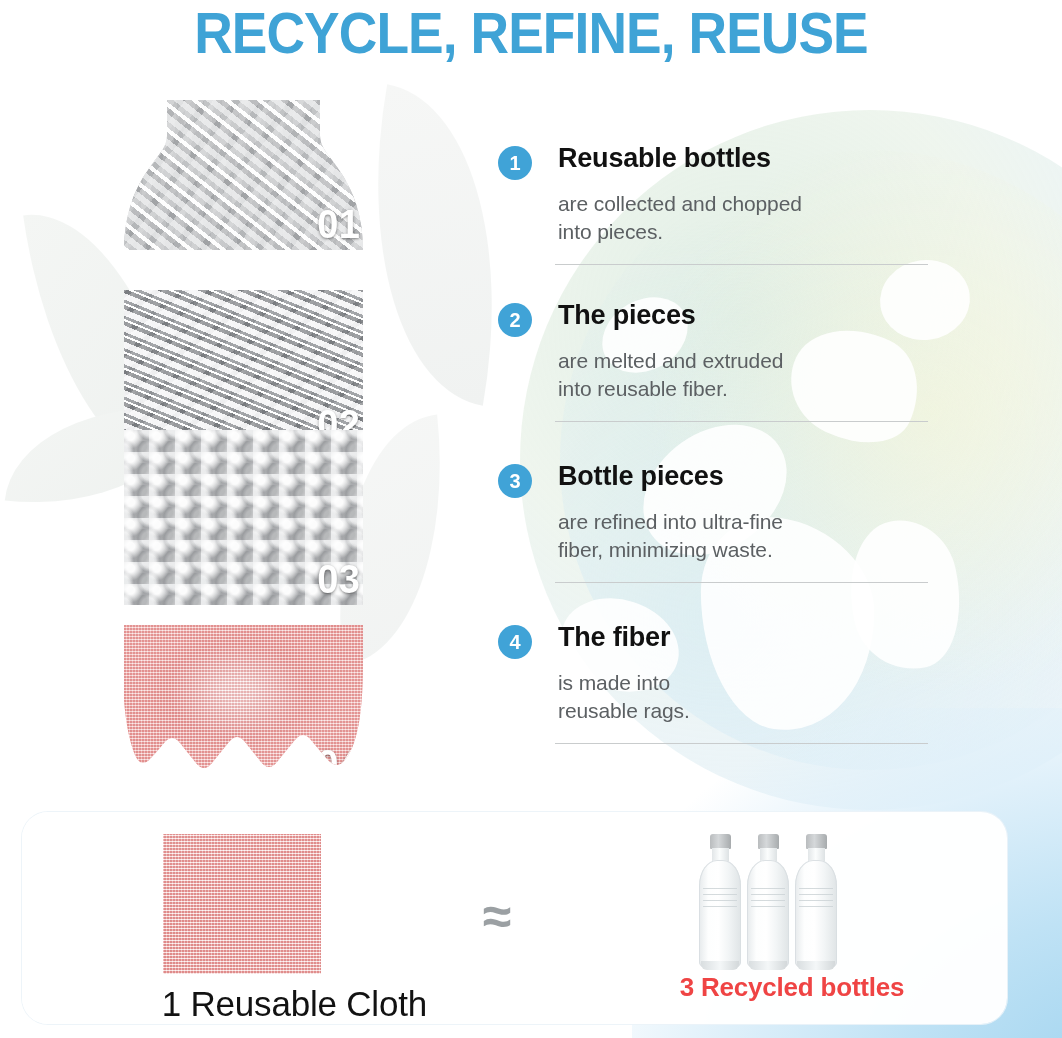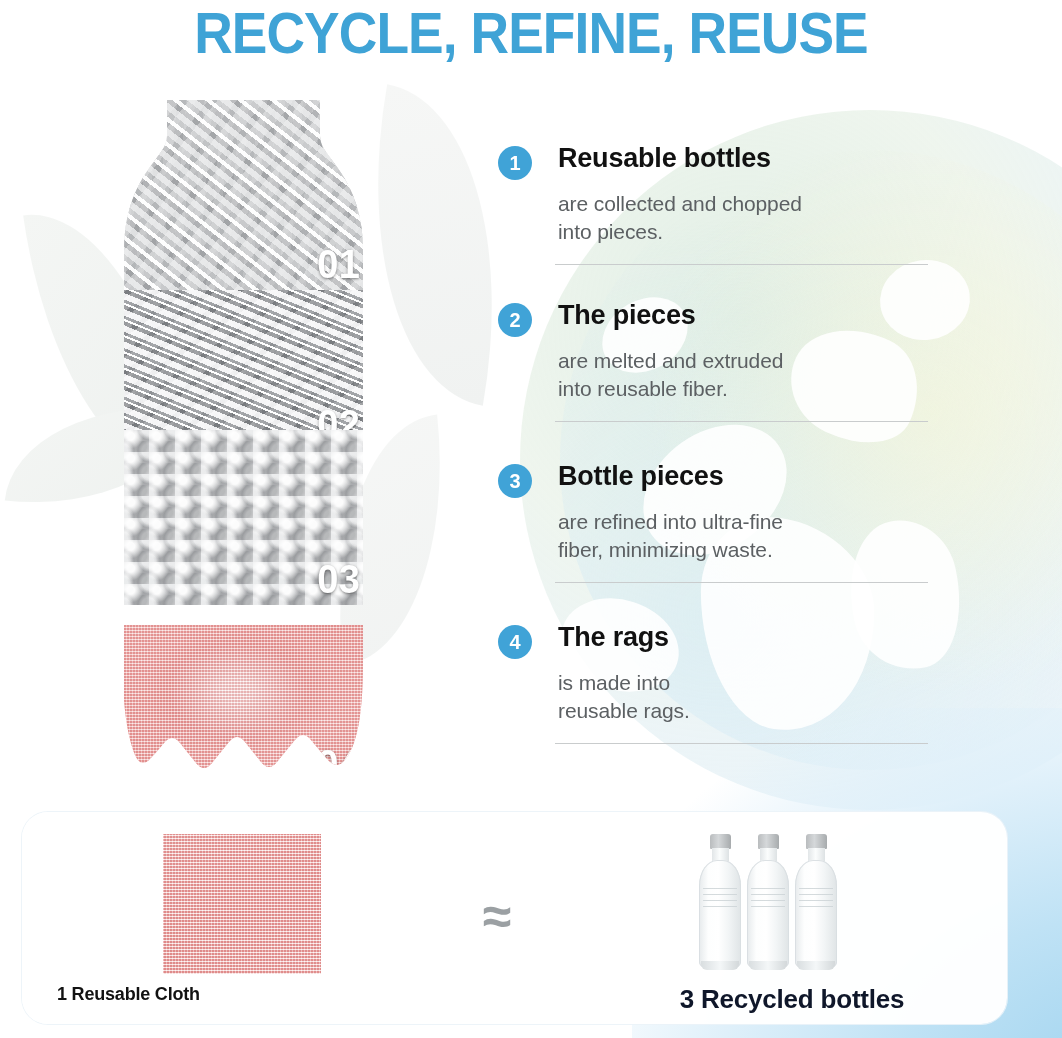--- a/index.html
+++ b/index.html
@@ -83,21 +83,21 @@
   }
   .seg{position:absolute;left:0;width:260px;overflow:hidden;}
   .seg-label{
     position:absolute;right:22px;bottom:6px;
     color:#ffffff;font-weight:bold;font-size:40px;line-height:40px;
     letter-spacing:.5px;
     text-shadow:0 1px 3px rgba(0,0,0,.45);
     transform:scaleX(.95);
   }
   
-  .seg1{top:0;height:190px;
+  .seg1{top:0;height:150px;
     background:
       repeating-linear-gradient(38deg, rgba(255,255,255,.95) 0 4px, rgba(188,190,192,.55) 4px 9px, rgba(232,233,234,.85) 9px 15px, rgba(150,152,155,.45) 15px 20px),
       repeating-linear-gradient(-51deg, rgba(255,255,255,.7) 0 6px, rgba(160,163,166,.4) 6px 13px, rgba(240,240,241,.6) 13px 22px),
       repeating-linear-gradient(95deg, rgba(120,123,126,.28) 0 9px, rgba(255,255,255,.35) 9px 18px),
       linear-gradient(180deg,#d8d9da 0%,#c3c5c7 100%);
   }
   
   .seg2{top:190px;height:160px;
     background:
       repeating-linear-gradient(22deg, rgba(255,255,255,.98) 0 2px, rgba(140,143,147,.75) 2px 5px, rgba(248,248,249,.9) 5px 11px, rgba(105,108,112,.6) 11px 15px),
@@ -157,30 +157,30 @@
   }
   .card-inner{position:relative;width:100%;height:100%;}
   .swatch{
     position:absolute;left:141px;top:22px;width:158px;height:140px;
     background:
       repeating-linear-gradient(0deg, rgba(255,255,255,.7) 0 1px, rgba(214,118,118,.40) 1px 3px),
       repeating-linear-gradient(90deg, rgba(255,255,255,.65) 0 1px, rgba(205,108,108,.38) 1px 3px),
       linear-gradient(160deg,#f7c2c0 0%,#f3b0ae 55%,#f6bcba 100%);
   }
   .cloth-label{
-    position:absolute;left:35px;top:172px;width:370px;text-align:left;
-    font-size:18px;font-weight:bold;color:#121212;letter-spacing:-.2px;
+    position:absolute;left:35px;top:172px;width:370px;text-align:right;
+    font-size:35px;font-weight:normal;color:#121212;letter-spacing:-.2px;
   }
   .approx{
     position:absolute;left:440px;top:78px;width:70px;text-align:center;
     font-size:52px;font-weight:bold;color:#9ba0a3;line-height:52px;
   }
   .bottles-label{
-    position:absolute;left:570px;top:172px;width:400px;text-align:center;
-    font-size:26px;font-weight:bold;color:#0f172a;letter-spacing:-.2px;
+    position:absolute;left:570px;top:160px;width:400px;text-align:center;
+    font-size:26px;font-weight:bold;color:#ef4444;letter-spacing:-.2px;
   }
   .bottles{position:absolute;left:676px;top:14px;width:180px;height:150px;}
   .mini-bottle{position:absolute;top:8px;width:44px;height:136px;}
   .mb1{left:0;}
   .mb2{left:48px;}
   .mb3{left:96px;}
   .mb-cap{
     position:absolute;left:12px;top:0;width:21px;height:15px;border-radius:3px 3px 1px 1px;
     background:linear-gradient(90deg,#b9bcbe 0%,#d5d8da 40%,#a7abad 100%);
   }
@@ -277,21 +277,21 @@
 fiber, minimizing waste.</div>
         </div>
       </div>
       <div class="divider"></div>
     </div>
 
     <div class="step sp4">
       <div class="step-row">
         <div class="badge">4</div>
         <div class="step-text">
-          <div class="step-head">The rags</div>
+          <div class="step-head">The fiber</div>
           <div class="step-body">is made into
 reusable rags.</div>
         </div>
       </div>
       <div class="divider"></div>
     </div>
 
   </div>
 
   <div class="card">

